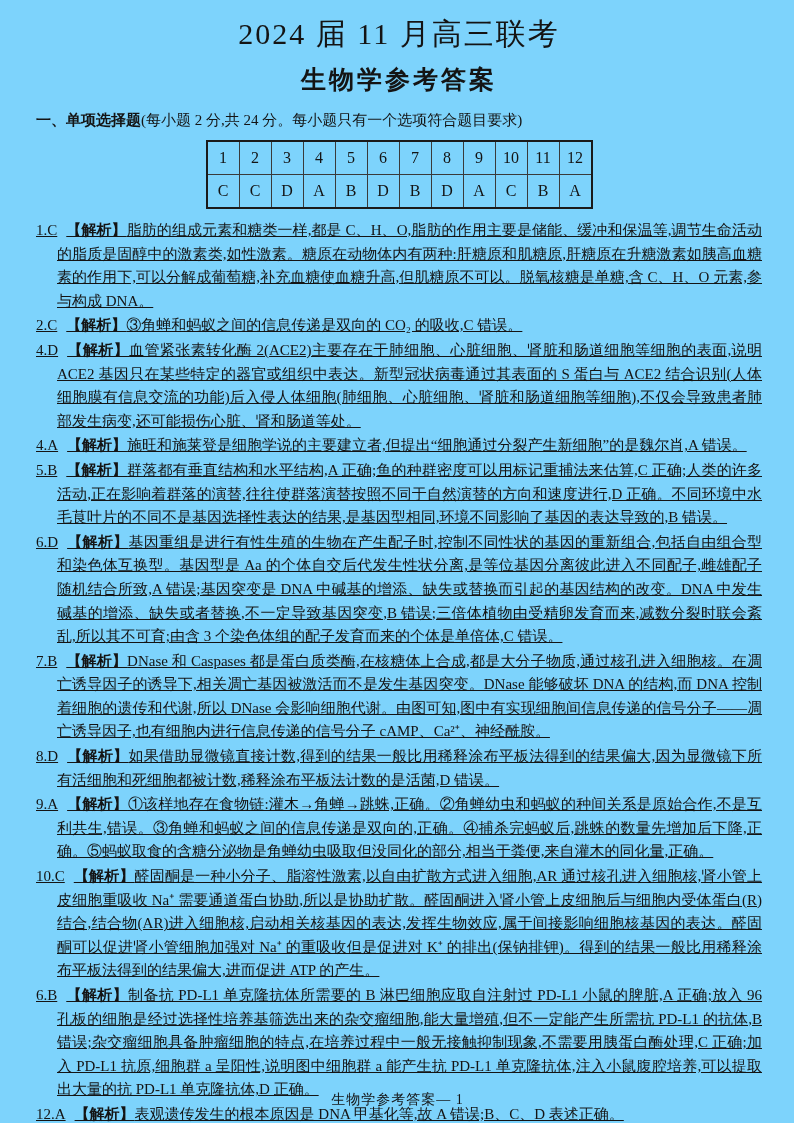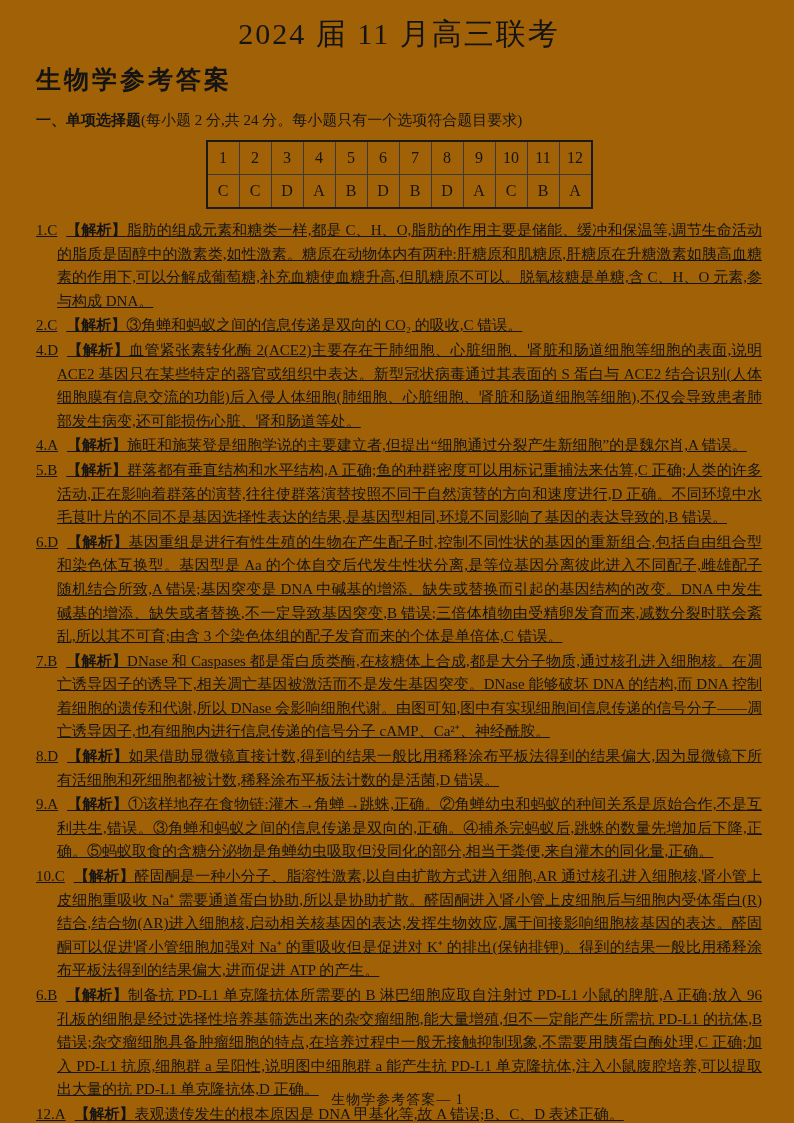--- a/index.html
+++ b/index.html
@@ -7,31 +7,32 @@
     width:794px; height:1123px;
     font-family:"Liberation Serif", serif;
     color:#141414;
     overflow:hidden;
   }
   .page {
     position:relative;
     width:794px; height:1123px;
     box-sizing:border-box;
     padding:10px 32px 0 36px;
-    background:#a16207;
+    background:#7dd3fc;
   }
   .title {
     text-align:center;
     font-size:30px;
     font-weight:400;
     letter-spacing:2px;
     margin:6px 0 0 0;
     line-height:36px;
   }
   .subtitle {
+    text-align:center;
     font-size:25px;
     font-weight:700;
     font-family:"Liberation Sans", sans-serif;
     letter-spacing:3px;
     margin:12px 0 0 0;
     line-height:30px;
   }
   .sec-heading {
     font-size:15px;
     margin-top:15px;

